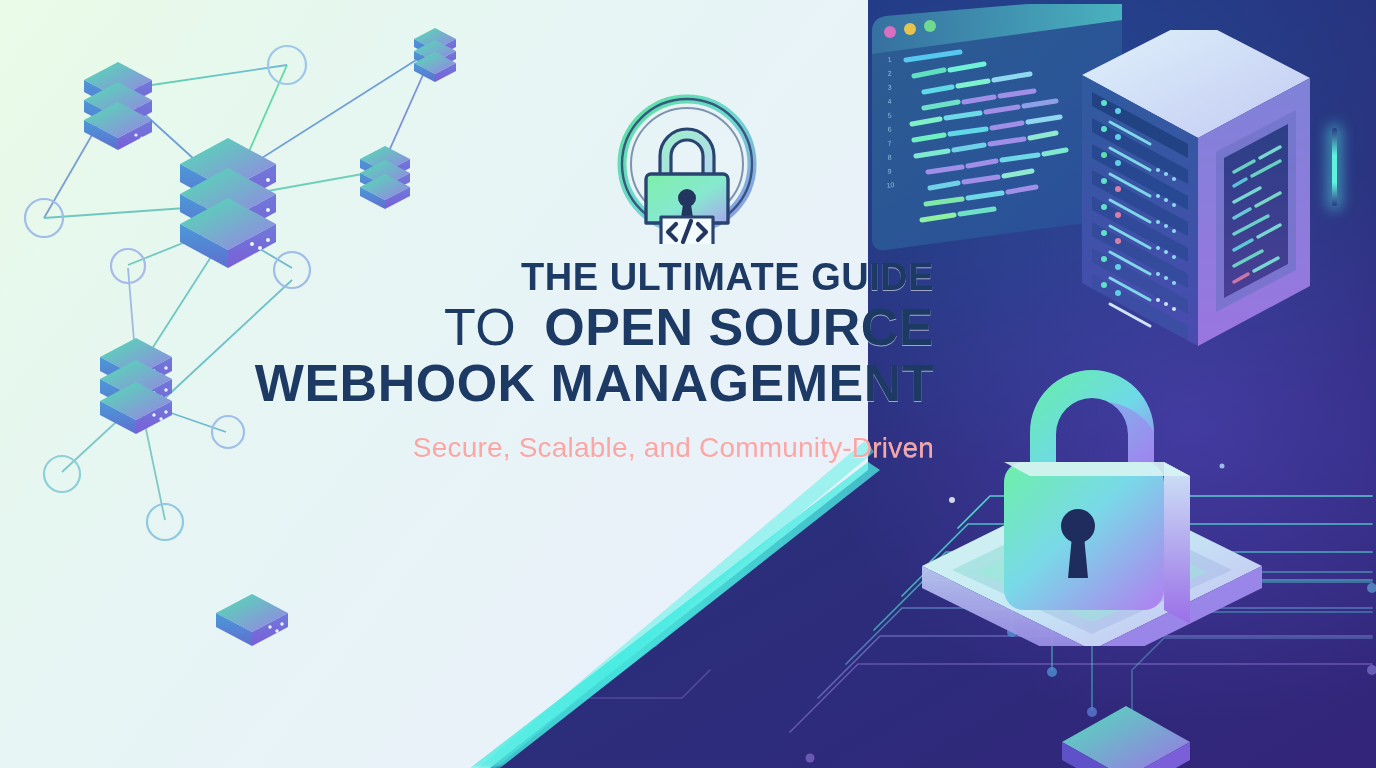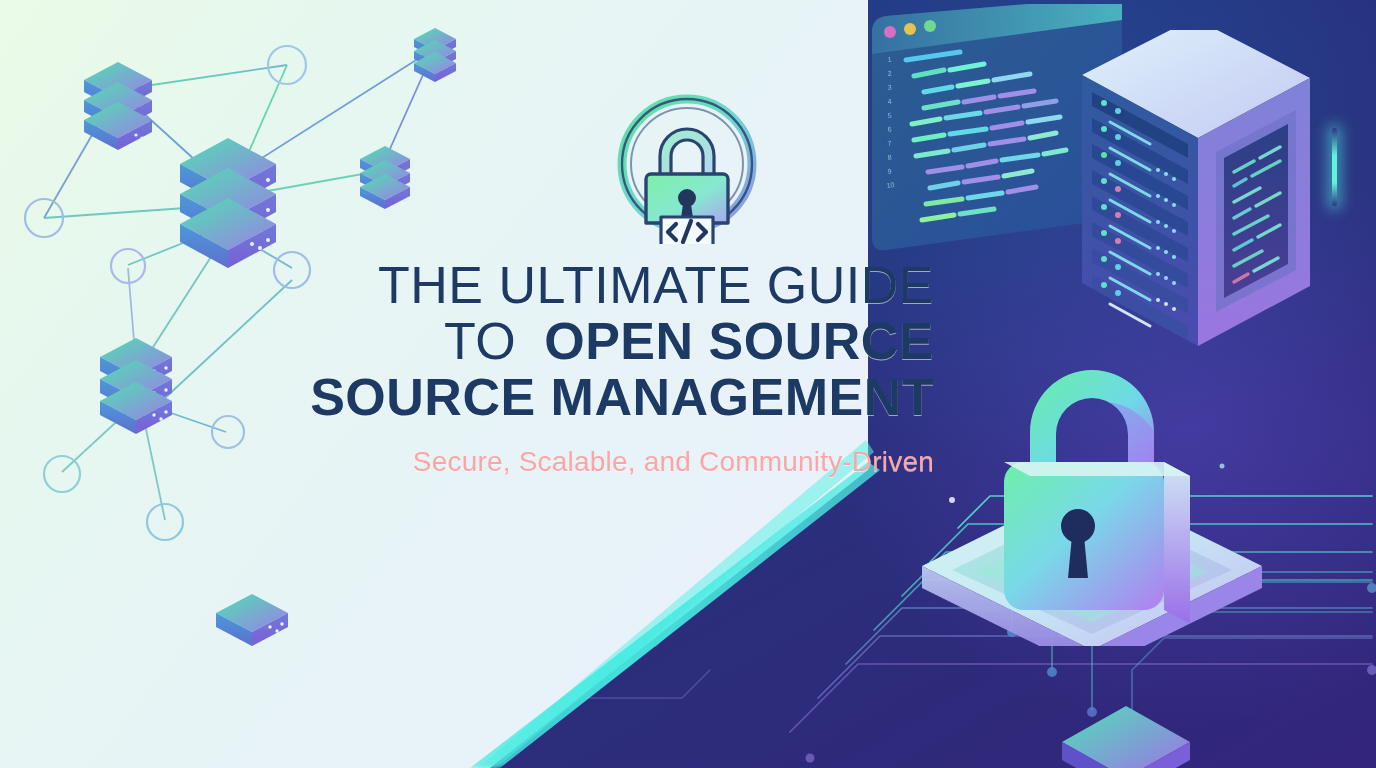--- a/index.html
+++ b/index.html
@@ -31,21 +31,21 @@
     clip-path:polygon(866px 440px,874px 452px,496px 768px,478px 768px);
     filter:blur(9px);
   }
 
   
   #title-block{position:absolute;left:0;top:258px;width:944px;text-align:right;padding-right:10px;}
   .tl{
     display:block;color:#1c3a63;letter-spacing:.5px;line-height:1.04;
     text-shadow:0 1px 0 rgba(255,255,255,.55);
   }
-  #tl1{font-size:52px;font-weight:400;}
+  #tl1{font-size:38px;font-weight:700;}
   #tl2{font-size:52px;font-weight:400;margin-top:2px;}
   #tl2 b{font-weight:700;margin-left:13px;}
   #tl3{font-size:52px;font-weight:700;margin-top:2px;}
   #subtitle{
     display:block;margin-top:22px;font-size:28px;font-weight:400;color:#fca5a5;
     letter-spacing:.2px;text-shadow:0 1px 0 rgba(255,255,255,.5);
   }
 
   
   #badge{position:absolute;left:604px;top:78px;width:166px;height:166px;}
@@ -596,17 +596,17 @@
     <g fill="none" stroke="#23365f" stroke-width="4.2" stroke-linecap="round" stroke-linejoin="round">
       <polyline points="72,146 64,154 72,162"></polyline>
       <line x1="87" y1="143" x2="79" y2="164"></line>
       <polyline points="94,146 102,154 94,162"></polyline>
     </g>
   </svg>
 
   <div id="title-block">
     <span class="tl" id="tl1">THE ULTIMATE GUIDE</span>
     <span class="tl" id="tl2"><span>TO </span><b>OPEN SOURCE</b></span>
-    <span class="tl" id="tl3">SOURCE MANAGEMENT</span>
+    <span class="tl" id="tl3">WEBHOOK MANAGEMENT</span>
     <span id="subtitle">Secure, Scalable, and Community-Driven</span>
   </div>
 
 </div>
 
 </body></html>

